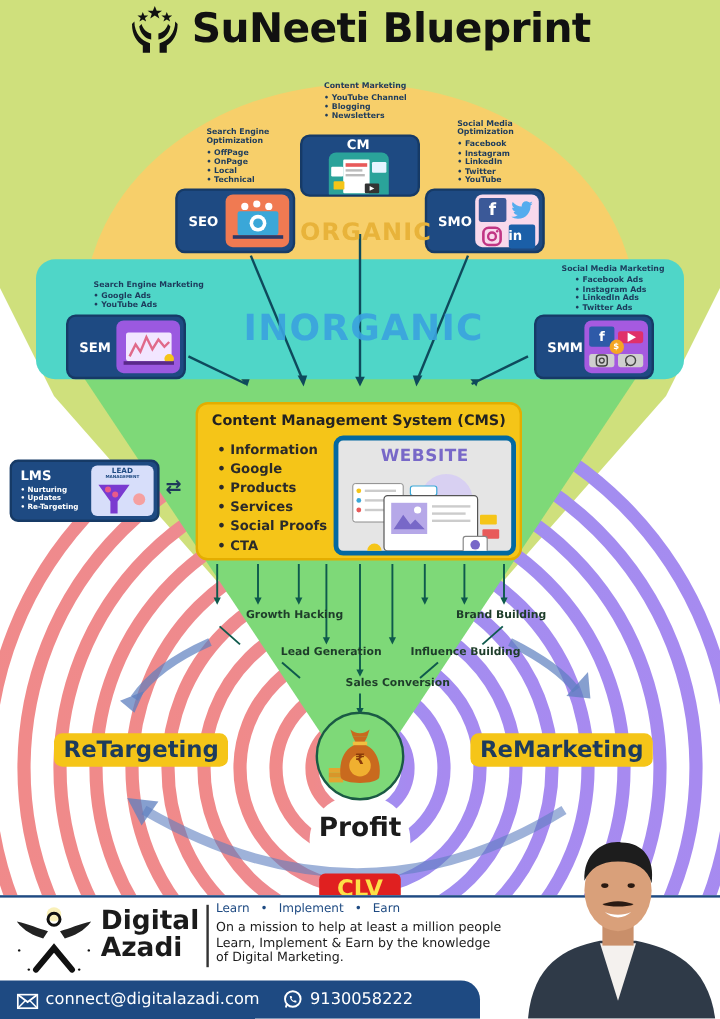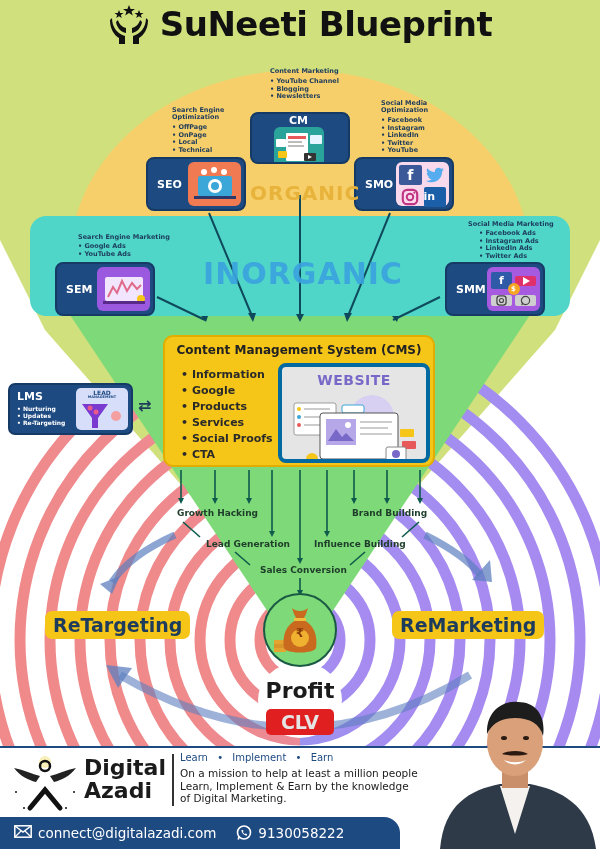--- a/index.html
+++ b/index.html
@@ -31,35 +31,35 @@
   .website-title { position: absolute; left: 0; top: 5px; width: 100%; text-align: center; font-weight: bold; font-size: 14px; color: #7868c8; letter-spacing: 0.5px; }
 
   .lms { left: 8px; top: 383px; width: 125px; height: 52px; background: #1e4a82; border: 2px solid #163a66; border-radius: 7px; overflow: hidden; padding-left: 48px; }
   .lms-label { position: absolute; left: 7px; top: 5px; color: #fff; font-weight: bold; font-size: 11px; }
   .lms-list { position: absolute; left: 7px; top: 20px; list-style: none; }
   .lms-list li { color: #fff; font-weight: bold; font-size: 6px; line-height: 7px; }
   .lms-list li::before { content: "• "; }
   .lms-img { position: absolute; right: 3px; top: 3px; width: 52px; height: 42px; background: #d7defa; border-radius: 5px; }
   .lms-img-title { position: absolute; left: 0; top: 2px; width: 100%; text-align: center; font-size: 5px; font-weight: bold; color: #1e4a82; line-height: 5px; }
 
-  .flow-label { font-weight: bold; font-size: 9px; color: #1e3d2a; white-space: nowrap; }
+  .flow-label { font-weight: bold; font-size: 9px; color: #1e3d2a; white-space: nowrap; margin-left: 28px; }
 
   .pill { background: #f5c518; border-radius: 7px; padding: 3px 8px; font-weight: bold; font-size: 19px; color: #1d3b5c; white-space: nowrap; }
 
   .profit { left: 255px; top: 678px; width: 90px; text-align: center; font-weight: bold; font-size: 22px; color: #1b1b1b; }
-  .clv { left: 266px; top: 709px; width: 68px; height: 26px; background: #e02020; border-radius: 5px; color: #e5e5e5; font-weight: bold; font-size: 19px; text-align: center; line-height: 26px; }
+  .clv { left: 266px; top: 728px; width: 68px; height: 26px; background: #e02020; border-radius: 5px; color: #fde047; font-weight: bold; font-size: 19px; text-align: center; line-height: 26px; }
 
   .footer { left: 0; top: 746px; width: 600px; height: 103px; background: #ffffff; border-top: 2px solid #1e4a82; }
   .brand-name { left: 84px; top: 756px; font-weight: bold; font-size: 22px; color: #1b1b1b; line-height: 23px; }
   .vdiv { left: 172px; top: 754px; width: 1.5px; height: 52px; background: #333; }
   .tagline { left: 180px; top: 752px; font-size: 10px; color: #1e4a82; }
   .tagline span.dot { margin: 0 6px; }
   .mission { left: 180px; top: 767px; width: 300px; font-size: 10.5px; color: #1b1b1b; line-height: 12.5px; }
   .contact-bar { left: 0; top: 817px; width: 400px; height: 32px; background: #1e4a82; border-top-right-radius: 16px; display: flex; align-items: center; padding-left: 14px; gap: 20px; }
-  .contact-item { display: flex; align-items: flex-start; gap: 6px; color: #fff; font-size: 13.5px; }
+  .contact-item { display: flex; align-items: flex-end; gap: 6px; color: #fff; font-size: 13.5px; }
   .person { left: 430px; top: 694px; width: 170px; height: 155px; overflow: hidden; }
 </style>
 </head>
 <body>
 
 <svg id="bg" viewBox="0 0 600 849" xmlns="http://www.w3.org/2000/svg">
   <defs>
     <clipPath id="leftHalf">
         <rect x="0" y="380" width="300" height="370"></rect>
       </clipPath>

